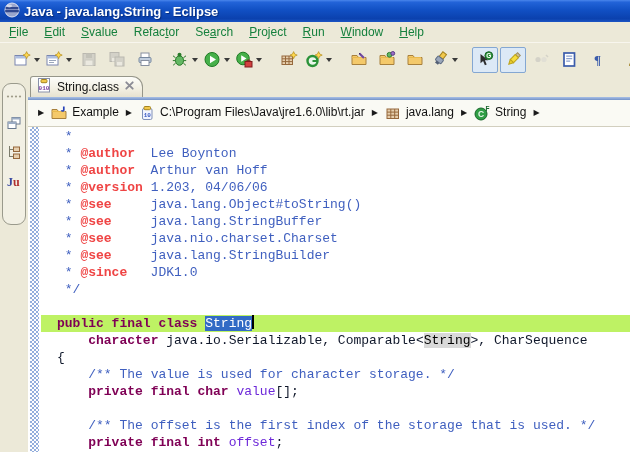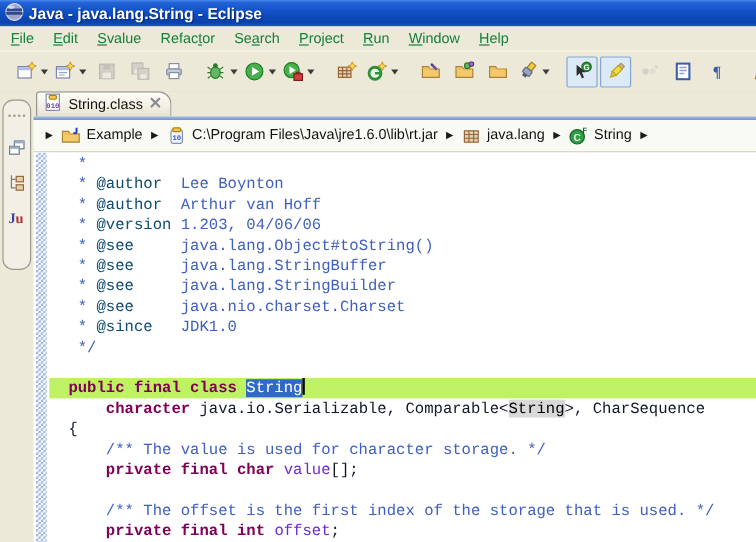--- a/index.html
+++ b/index.html
@@ -58,21 +58,21 @@
   .range-ind{margin-left:2px;width:9px;height:100%;
     background-image:linear-gradient(45deg,#93aedc 25%,rgba(0,0,0,0) 25%,rgba(0,0,0,0) 75%,#93aedc 75%),
                      linear-gradient(45deg,#93aedc 25%,rgba(0,0,0,0) 25%,rgba(0,0,0,0) 75%,#93aedc 75%);
     background-size:4px 4px;background-position:0 0,2px 2px}
   .code{flex:1;min-width:0;font-family:"Liberation Mono","DejaVu Sans Mono",monospace;
     font-size:13px;line-height:17px;padding-top:1px;overflow:hidden}
   .code-line{height:17px;white-space:pre;padding-left:16px}
   .code-line.current{background:#bef264}
   .sk{color:#7f0055;font-weight:bold}
   .sd{color:#3f5fbf}
-  .sg{color:#0c4a6e;font-weight:normal}
+  .sg{color:#ef4444;font-weight:bold}
   .sf{color:#6d28d9}
   .sp{color:#0f172a}
   .ssel{background:#316ac5;color:#fff}
   .socc{background:#d9d9d9;color:#000}
   .caret{display:inline-block;width:2px;height:14px;background:#000;vertical-align:-2px}
 </style>
 </head>
 <body>
 
 <div class="titlebar">
@@ -404,22 +404,22 @@
       <div class="vruler">
         <div class="range-ind"></div>
       </div>
       <div class="code" id="code">
           <div class="code-line"><span class="sd"> *</span></div>
           <div class="code-line"><span class="sd"> * </span><span class="sg">@author</span><span class="sd">  Lee Boynton</span></div>
           <div class="code-line"><span class="sd"> * </span><span class="sg">@author</span><span class="sd">  Arthur van Hoff</span></div>
           <div class="code-line"><span class="sd"> * </span><span class="sg">@version</span><span class="sd"> 1.203, 04/06/06</span></div>
           <div class="code-line"><span class="sd"> * </span><span class="sg">@see</span><span class="sd">     java.lang.Object#toString()</span></div>
           <div class="code-line"><span class="sd"> * </span><span class="sg">@see</span><span class="sd">     java.lang.StringBuffer</span></div>
+          <div class="code-line"><span class="sd"> * </span><span class="sg">@see</span><span class="sd">     java.nio.charset.Charset</span></div>
           <div class="code-line"><span class="sd"> * </span><span class="sg">@see</span><span class="sd">     java.lang.StringBuilder</span></div>
-          <div class="code-line"><span class="sd"> * </span><span class="sg">@see</span><span class="sd">     java.nio.charset.Charset</span></div>
           <div class="code-line"><span class="sd"> * </span><span class="sg">@since</span><span class="sd">   JDK1.0</span></div>
           <div class="code-line"><span class="sd"> */</span></div>
           <div class="code-line"></div>
           <div class="code-line current"><span class="sk">public final class </span><span class="ssel">String</span><span class="caret"></span></div>
           <div class="code-line"><span class="sp">    </span><span class="sk">character</span><span class="sp"> java.io.Serializable, Comparable&lt;</span><span class="socc">String</span><span class="sp">&gt;, CharSequence</span></div>
           <div class="code-line"><span class="sp">{</span></div>
           <div class="code-line"><span class="sp">    </span><span class="sd">/** The value is used for character storage. */</span></div>
           <div class="code-line"><span class="sp">    </span><span class="sk">private final char </span><span class="sf">value</span><span class="sp">[];</span></div>
           <div class="code-line"></div>
           <div class="code-line"><span class="sp">    </span><span class="sd">/** The offset is the first index of the storage that is used. */</span></div>

